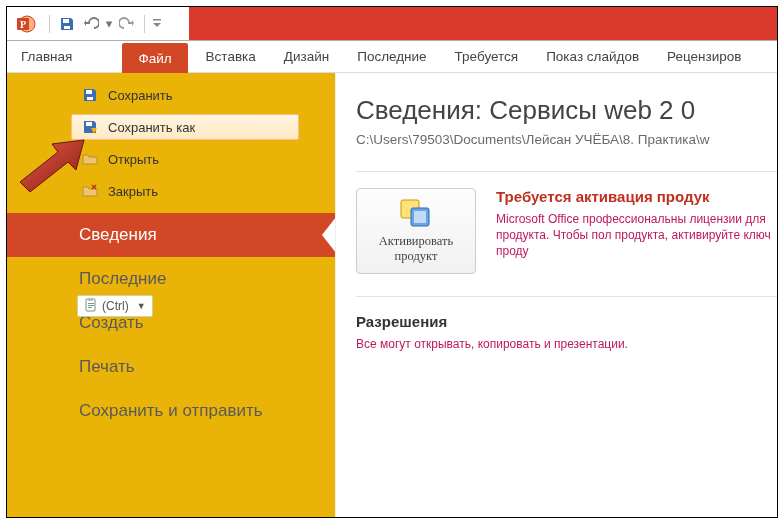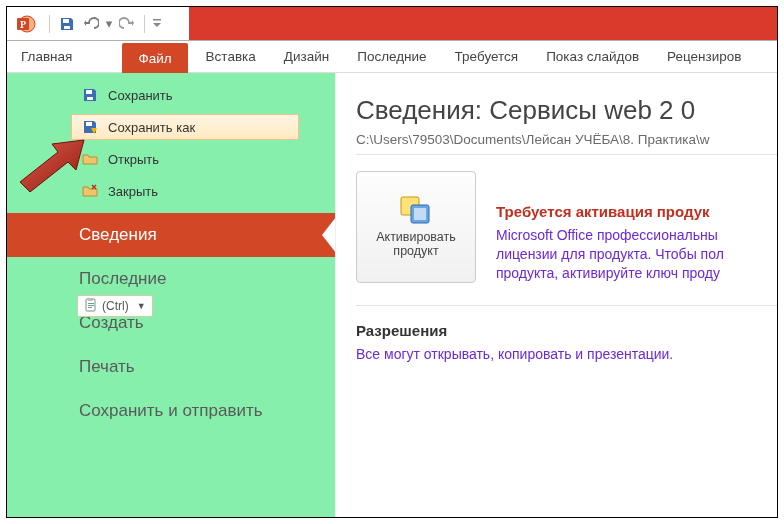--- a/index.html
+++ b/index.html
@@ -88,21 +88,21 @@
     height: 30px;
     margin-top: 2px;
   }
   
   .backstage {
     display: flex;
     height: calc(100% - 66px);
   }
   .side {
     width: 328px;
-    background: #86efac;
+    background: #eab308;
     display: flex;
     flex-direction: column;
     padding-top: 6px;
   }
   .small-item {
     height: 26px;
     margin: 3px 36px 3px 64px;
     padding-left: 10px;
     display: flex;
     align-items: center;
@@ -174,21 +174,21 @@
   }
   h1 {
     font-size: 26px;
     font-weight: normal;
     color: #444;
     margin-bottom: 6px;
   }
   .path {
     font-size: 13.5px;
     color: #6a6a6a;
-    margin-bottom: 7px;
+    margin-bottom: 24px;
   }
   .panel-row {
     display: flex;
     align-items: stretch;
     gap: 20px;
     margin-bottom: 22px;
     border-top: 1px solid #e3e3e3;
     padding-top: 16px;
   }
   .big-btn {
@@ -201,35 +201,36 @@
     flex-direction: column;
     align-items: center;
     justify-content: center;
     font-size: 12.5px;
     color: #444;
     text-align: center;
     padding: 4px;
     cursor: pointer;
     gap: 0;
     flex-shrink: 0;
+    font-family: Liberation Serif, serif;
   }
   .panel-text {
     flex: 1;
     overflow: hidden;
   }
   .panel-text h3 {
     font-size: 15px;
     font-weight: bold;
     margin-bottom: 6px;
     color: #333;
   }
-  .panel-text.warn h3 { color: #c03020; margin-top: 32px; }
+  .panel-text.warn h3 { color: #c03020; }
   .panel-text p {
-    font-size: 14px;
-    color: #6d28d9;
+    font-size: 12px;
+    color: #be185d;
     line-height: 1.35;
   }
   .chev { font-size: 9px; color:#555; margin-left:4px;}
   
   .arrow {
     position: absolute;
     left: 14px;
     top: 138px;
     width: 72px;
     height: 54px;

